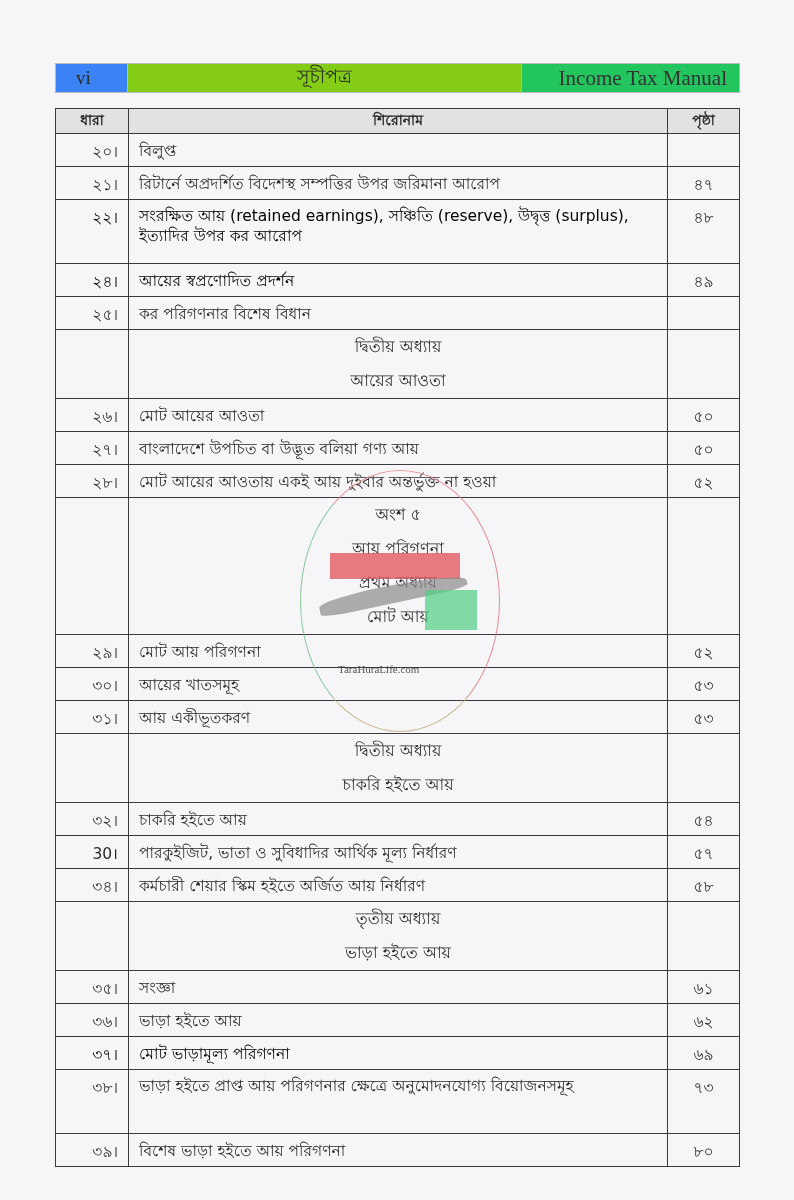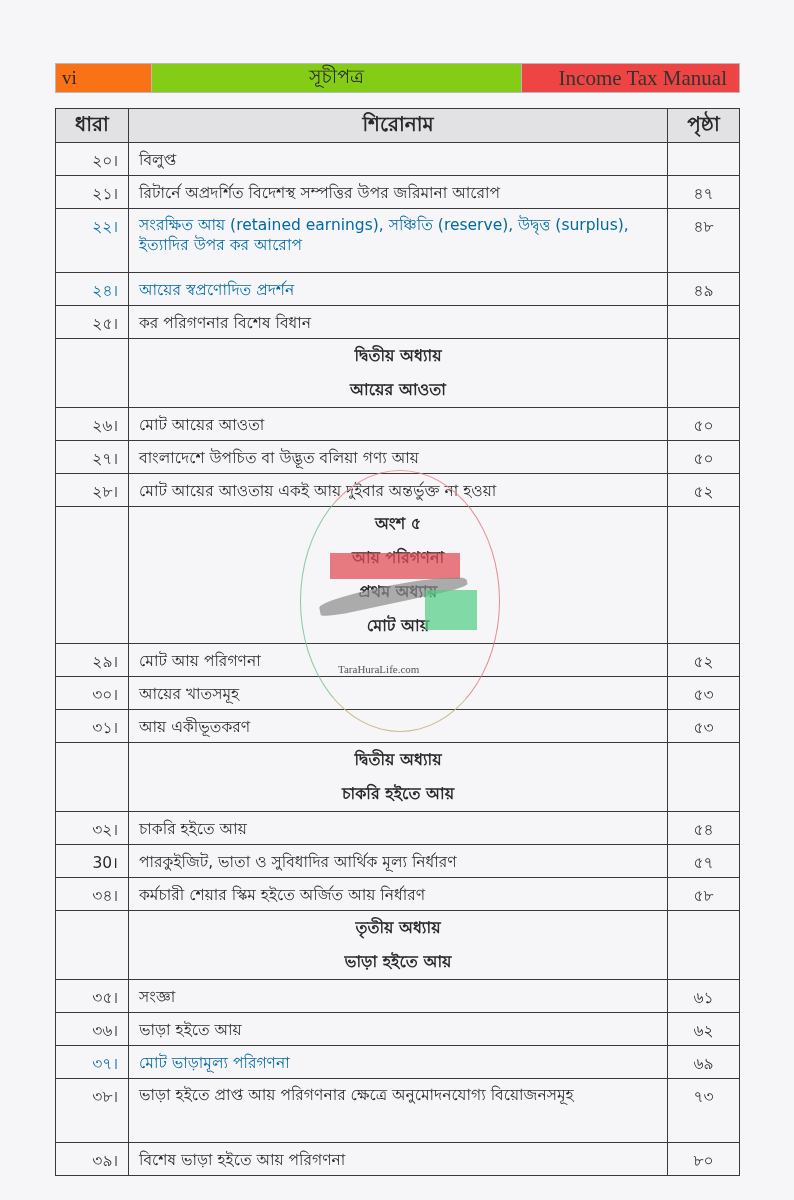--- a/index.html
+++ b/index.html
@@ -9,42 +9,42 @@
     font-family: "DejaVu Serif", "Liberation Serif", serif;
     color: #2a2a2a;
     position: relative;
   }
   .running-head {
     position: absolute; left: 55px; top: 63px; width: 685px; height: 30px;
     display: flex; border: 1px solid #b9b9bc; box-sizing: border-box;
     background: #ececef;
   }
   .rh-cell { display: flex; align-items: center; box-sizing: border-box; }
-  .rh-page { width: 96px; background: #f97316; border-right: 1px solid #b9b9bc; padding-left: 6px; font-size: 19px; font-family: "Liberation Serif", serif; }
+  .rh-page { width: 72px; background: #3b82f6; border-right: 1px solid #b9b9bc; padding-left: 20px; font-size: 19px; font-family: "Liberation Serif", serif; }
   .rh-title { flex: 1; justify-content: center; font-size: 19px; font-family: "DejaVu Sans", sans-serif; background: #84cc16; }
-  .rh-book { width: 218px; background: #ef4444; border-left: 1px solid #b9b9bc; justify-content: flex-end; padding-right: 12px; font-size: 21px; font-family: "Liberation Serif", serif; color: #333; }
+  .rh-book { width: 218px; background: #22c55e; border-left: 1px solid #b9b9bc; justify-content: flex-end; padding-right: 12px; font-size: 21px; font-family: "Liberation Serif", serif; color: #333; }
 
   table.toc {
     position: absolute; left: 55px; top: 108px; width: 685px;
     border-collapse: collapse; table-layout: fixed;
     font-family: "DejaVu Sans", sans-serif; font-size: 15.5px;
   }
   table.toc td, table.toc th {
     border: 1.2px solid #3a3a3a; padding: 0; box-sizing: border-box;
   }
   col.c1 { width: 73px; } col.c3 { width: 72px; }
-  th { background: #e2e2e5; height: 17px; font-size: 20px; font-weight: bold; }
+  th { background: #e2e2e5; height: 17px; font-size: 14px; font-weight: bold; }
   td.num { text-align: right; padding-right: 10px !important; vertical-align: top; padding-top: 6px !important; }
   td.title { padding-left: 10px !important; vertical-align: top; padding-top: 6px !important; line-height: 20px; }
   td.page { text-align: center; vertical-align: top; padding-top: 6px !important; }
   tr.row1 td { height: 33px; }
   tr.row2 td { height: 64px; }
   tr.row1 td.title { line-height: 22px; }
-  td.heading { text-align: center; font-weight: bold; font-size: 16px; line-height: 34px; vertical-align: middle; }
-  .blue { color: #0369a1; }
+  td.heading { text-align: center; font-weight: normal; font-size: 16px; line-height: 34px; vertical-align: middle; }
+  .blue { color: #000000; }
 
   .watermark {
     position: absolute; left: 300px; top: 470px; width: 198px; height: 260px;
     border-radius: 50%;
     border: 1.5px solid transparent;
     border-left-color: #79c08d; border-bottom-color: #c8b280;
     border-right-color: #e07b7b; border-top-color: #e58a8a;
     pointer-events: none; opacity: 0.85;
   }
   .wm-red { position: absolute; left: 330px; top: 553px; width: 130px; height: 26px; background: rgba(225,80,90,0.75); pointer-events: none; }

